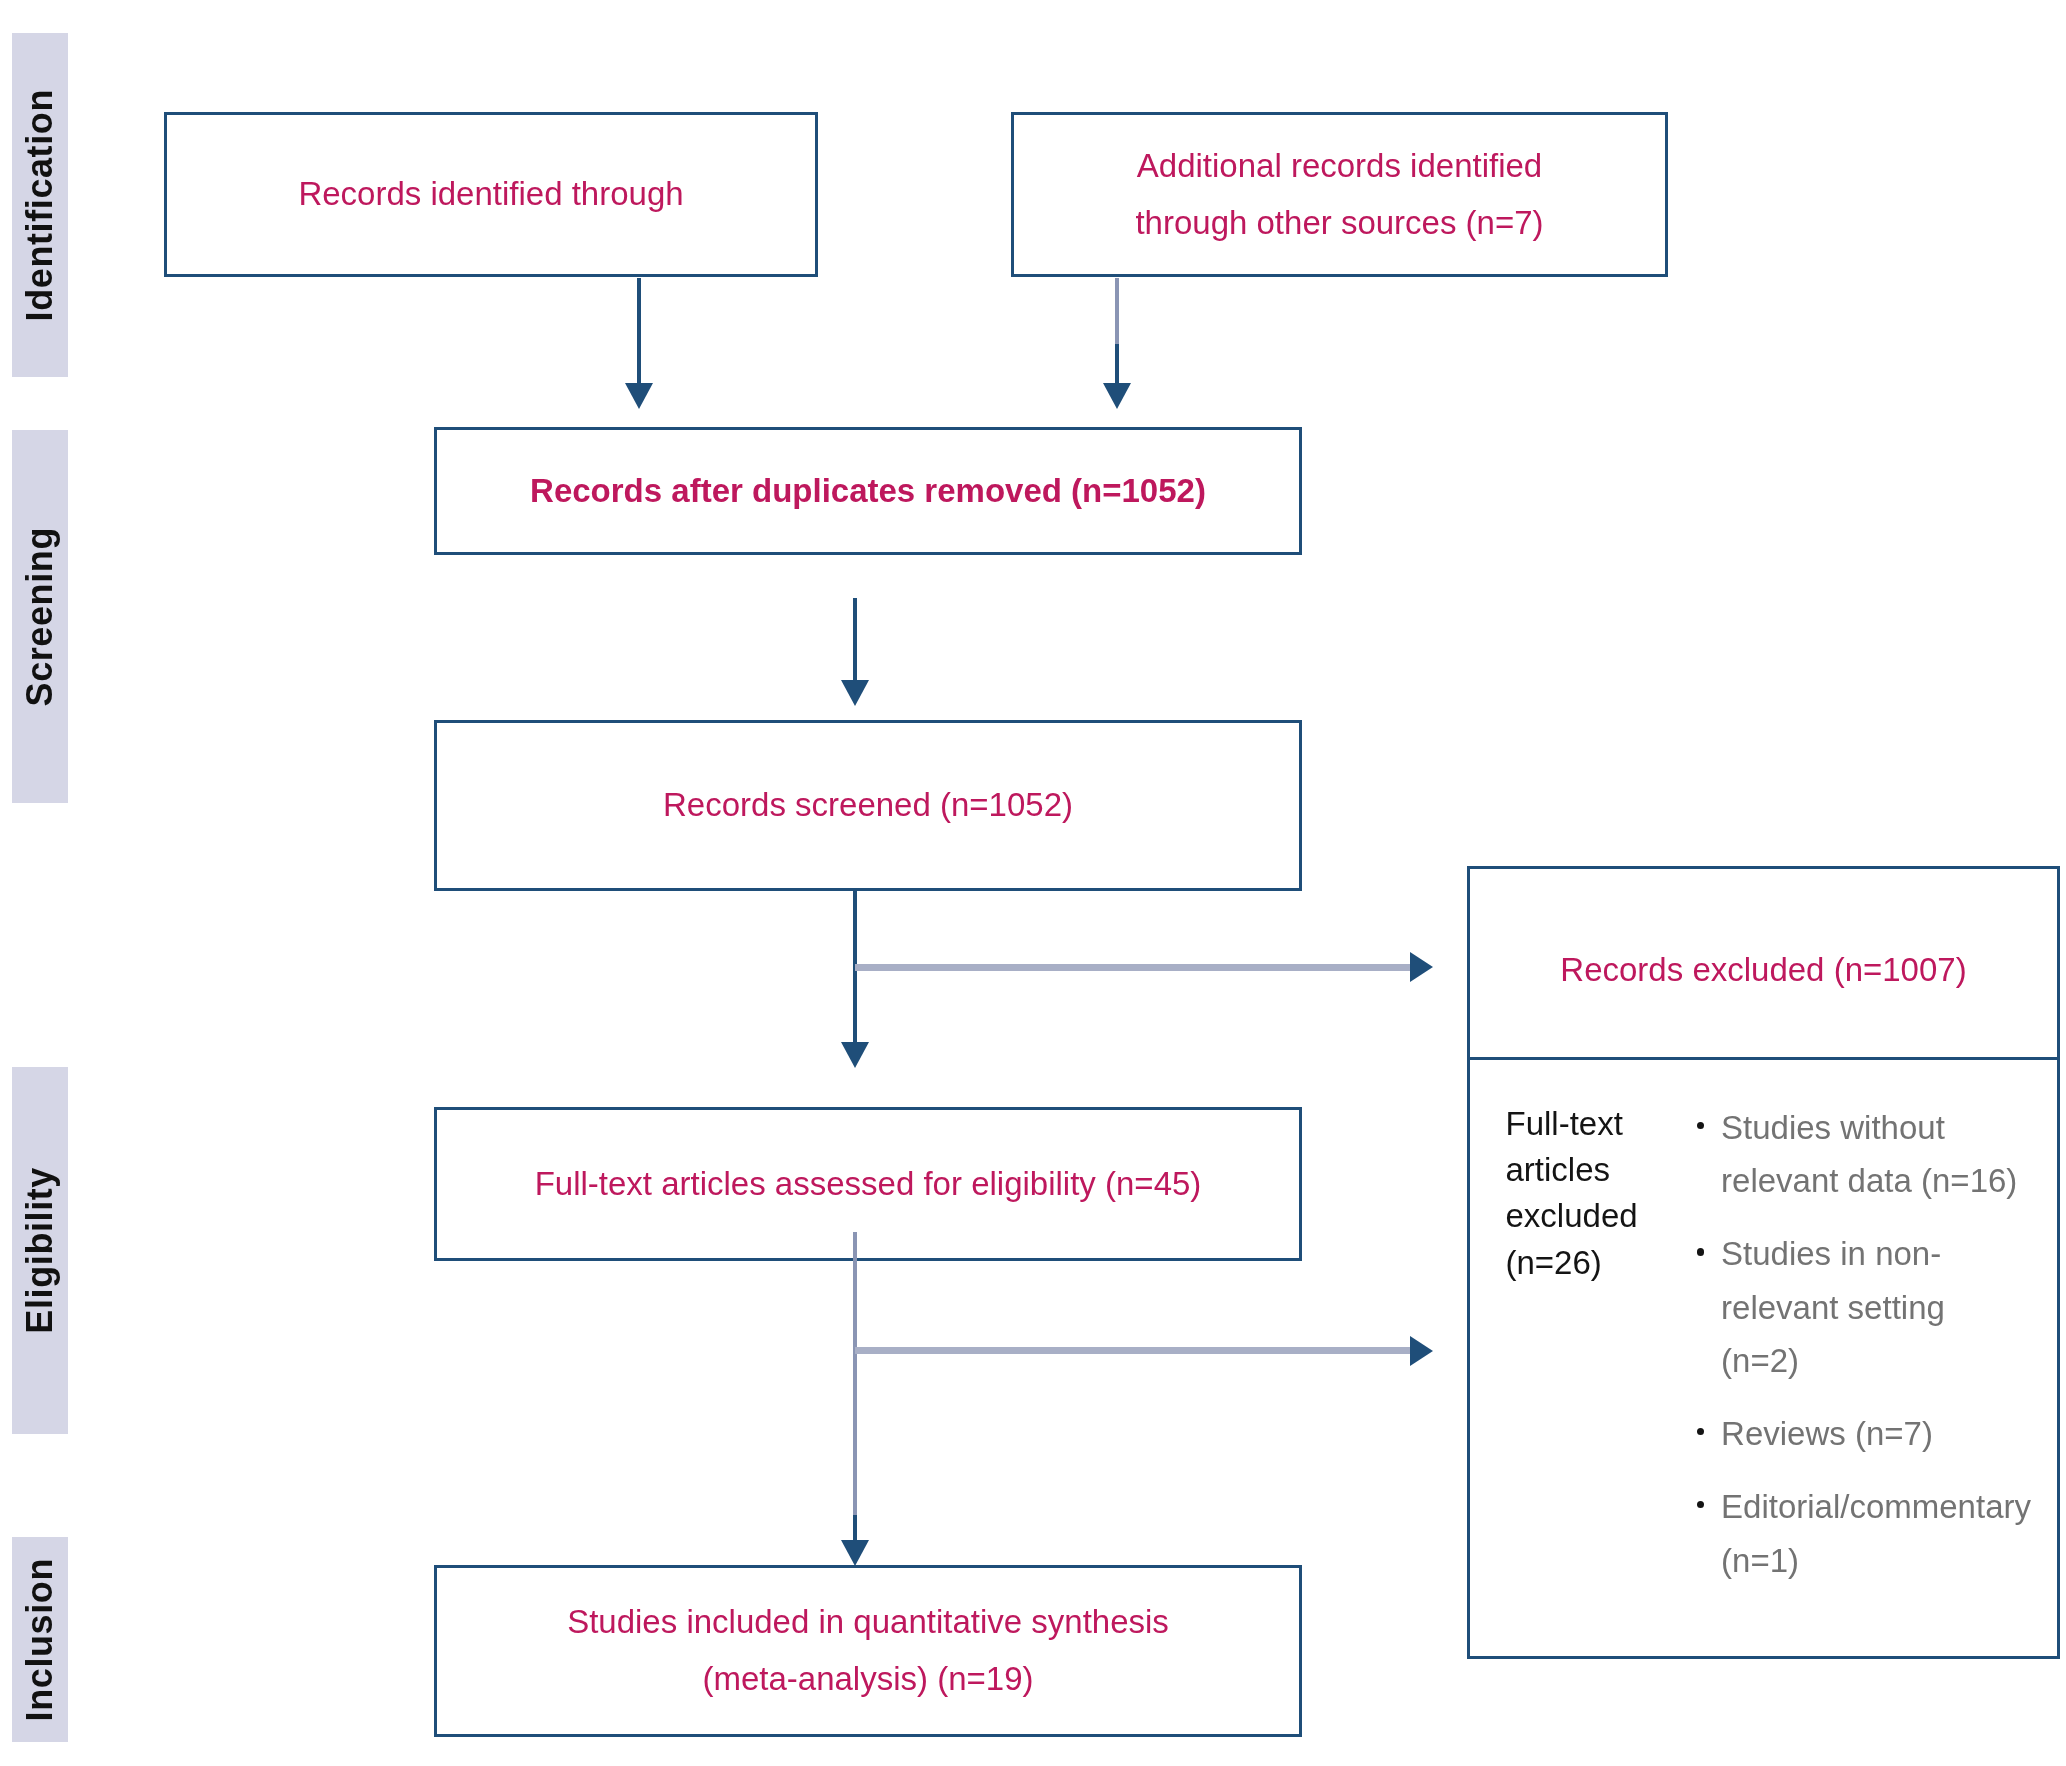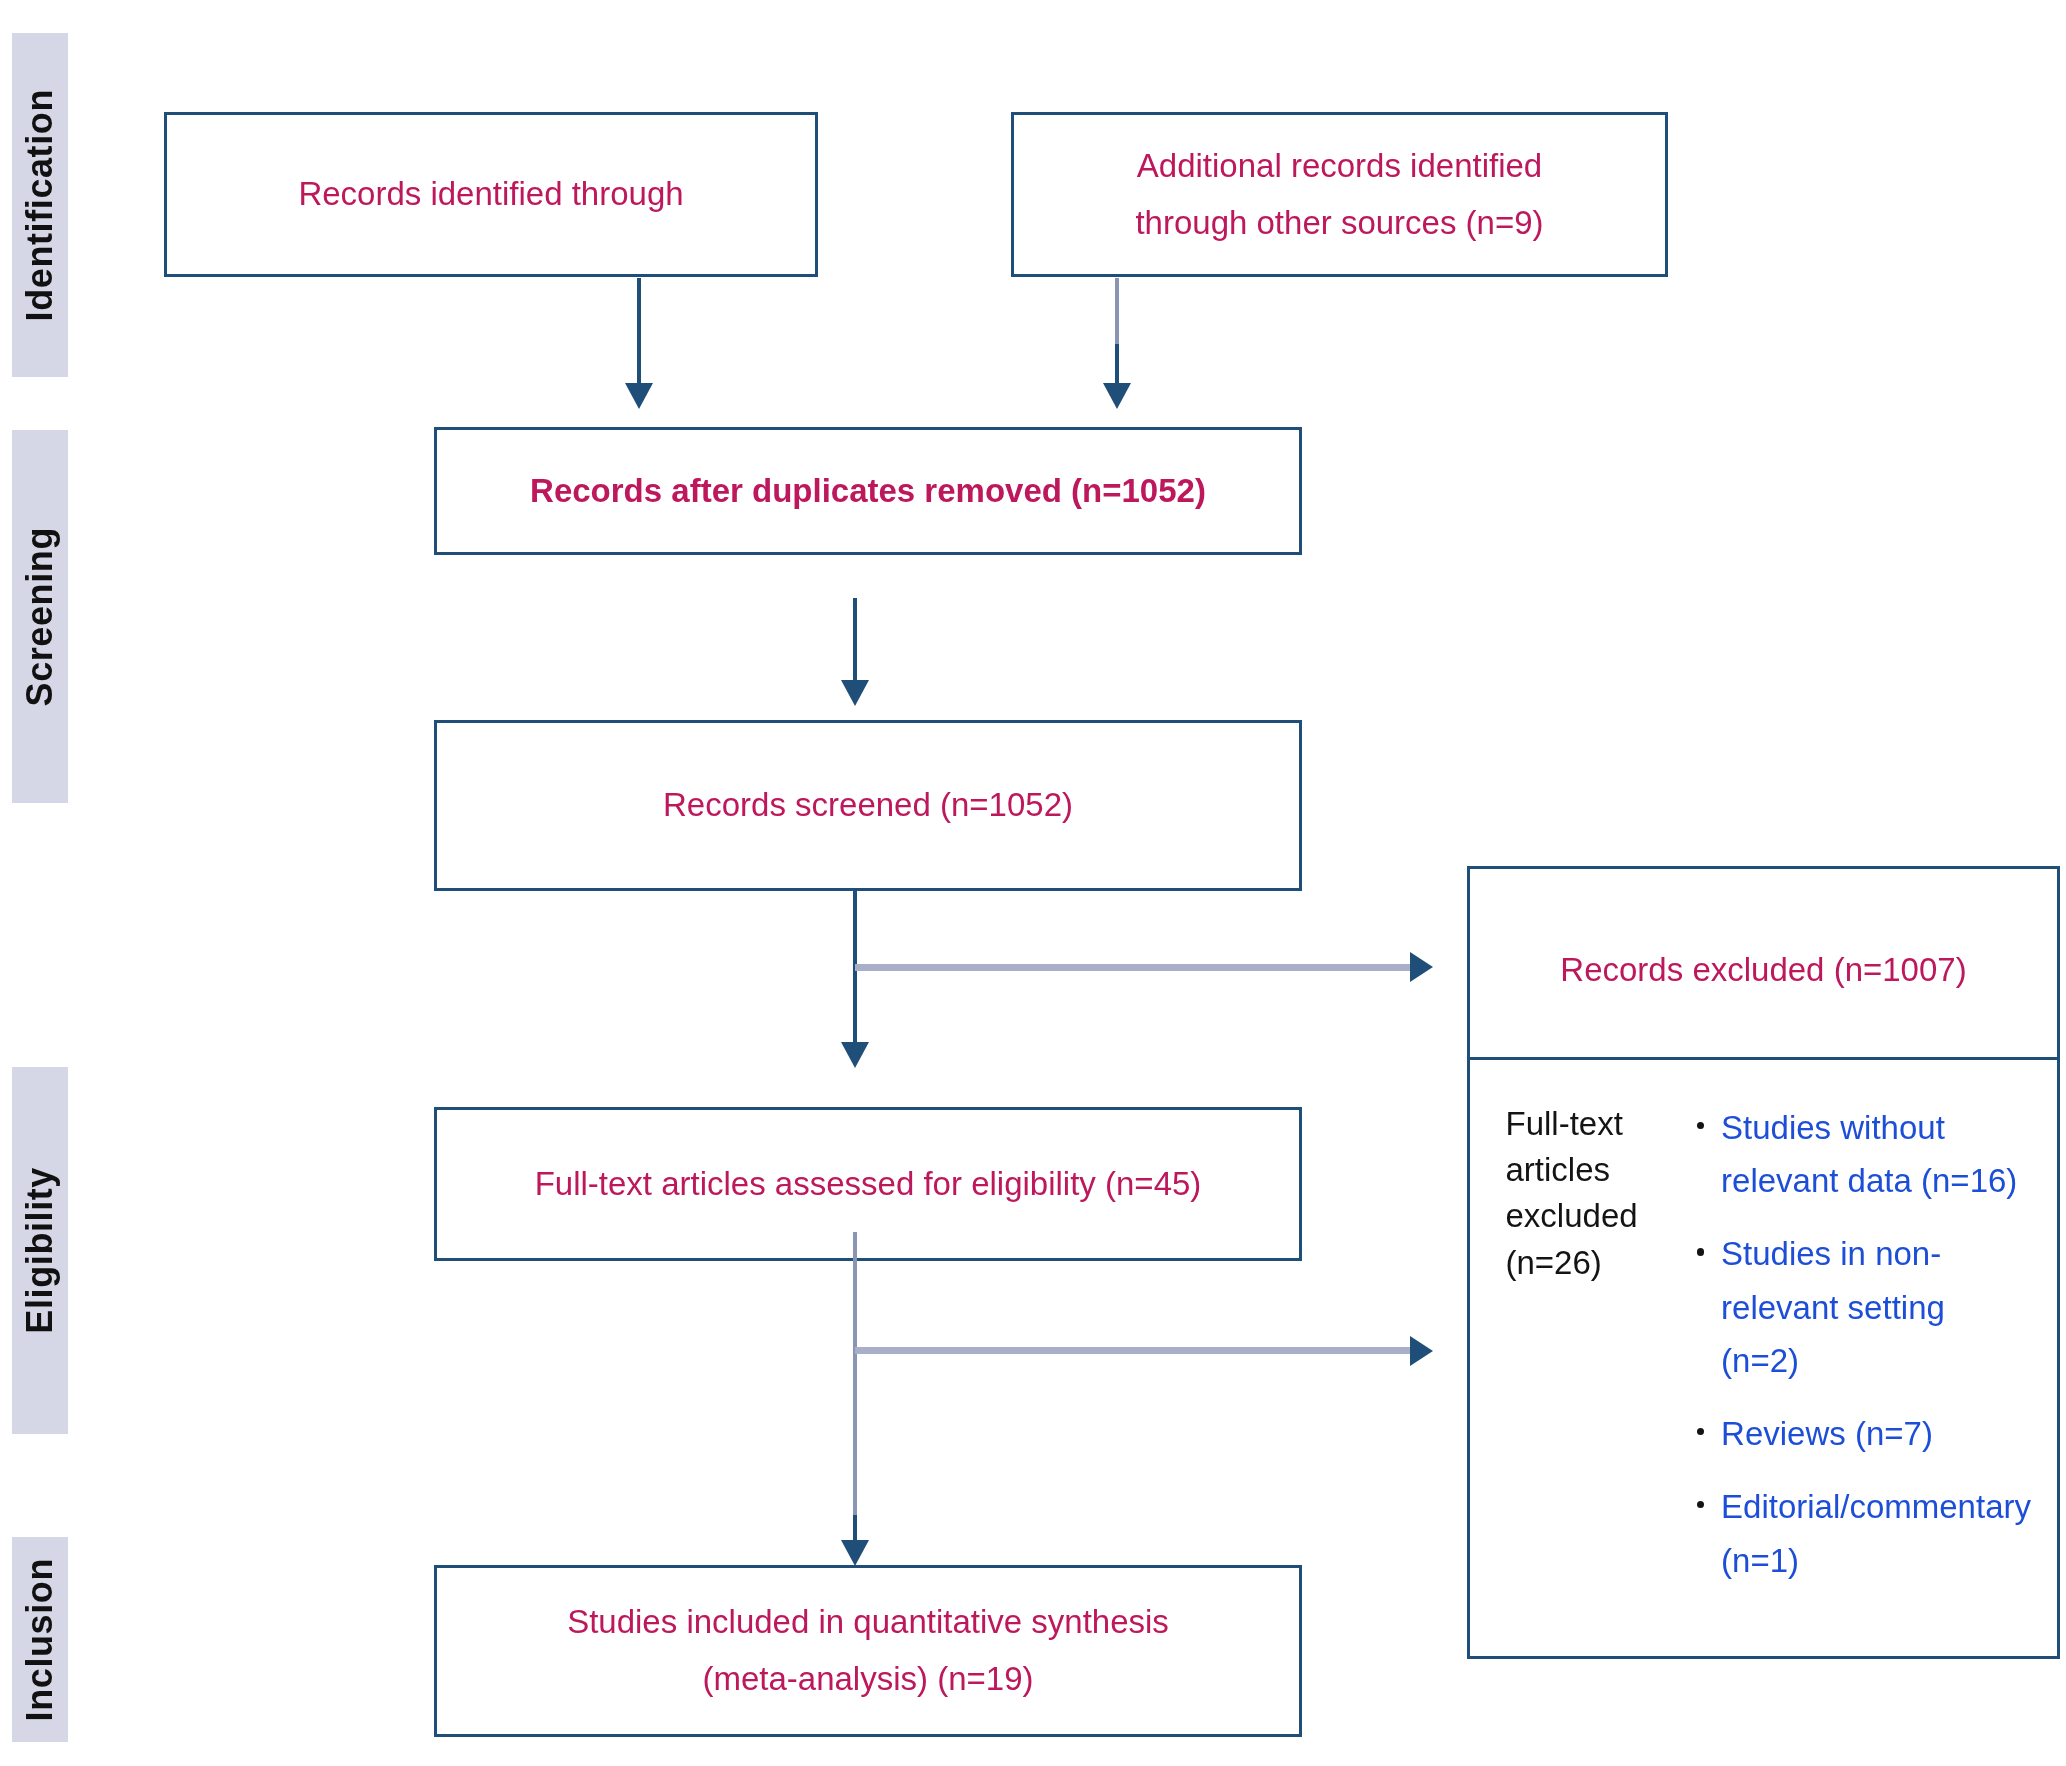--- a/index.html
+++ b/index.html
@@ -70,21 +70,21 @@
   }
   .list-box ul{
     list-style:none;
     margin:0;
     padding:0;
   }
   .list-box li{
     position:relative;
     font-size:33px;
     line-height:1.62;
-    color:#1d4ed8;
+    color:#737373;
     margin:0 0 19.5px 0;
     padding-left:27.5px;
   }
   .list-box li:last-child{margin-bottom:0;}
   .list-box li .bullet-dot{
     position:absolute;
     left:3.4px;
     top:20.7px;
     width:7.5px;
     height:7.5px;
@@ -142,21 +142,21 @@
 
   <div class="flow-box" style="left:164px;top:112px;width:654px;height:165px;">
     <div class="box-text">
       <span>Records identified through</span><br>
     </div>
   </div>
 
   <div class="flow-box" style="left:970px;top:112px;width:657px;height:165px;margin-left:41px;">
     <div class="box-text">
       <span>Additional records identified</span><br>
-      <span>through other sources (n=9)</span>
+      <span>through other sources (n=7)</span>
     </div>
   </div>
 
   <div class="v-line" style="left:637px;top:278px;height:109px;"></div>
   <div class="v-arrow-head" style="left:625px;top:383px;"></div>
 
   <div class="v-line light" style="left:1115px;top:278px;height:69px;"></div>
   <div class="v-line" style="left:1115px;top:344px;height:42px;"></div>
   <div class="v-arrow-head" style="left:1103px;top:383px;"></div>
 

